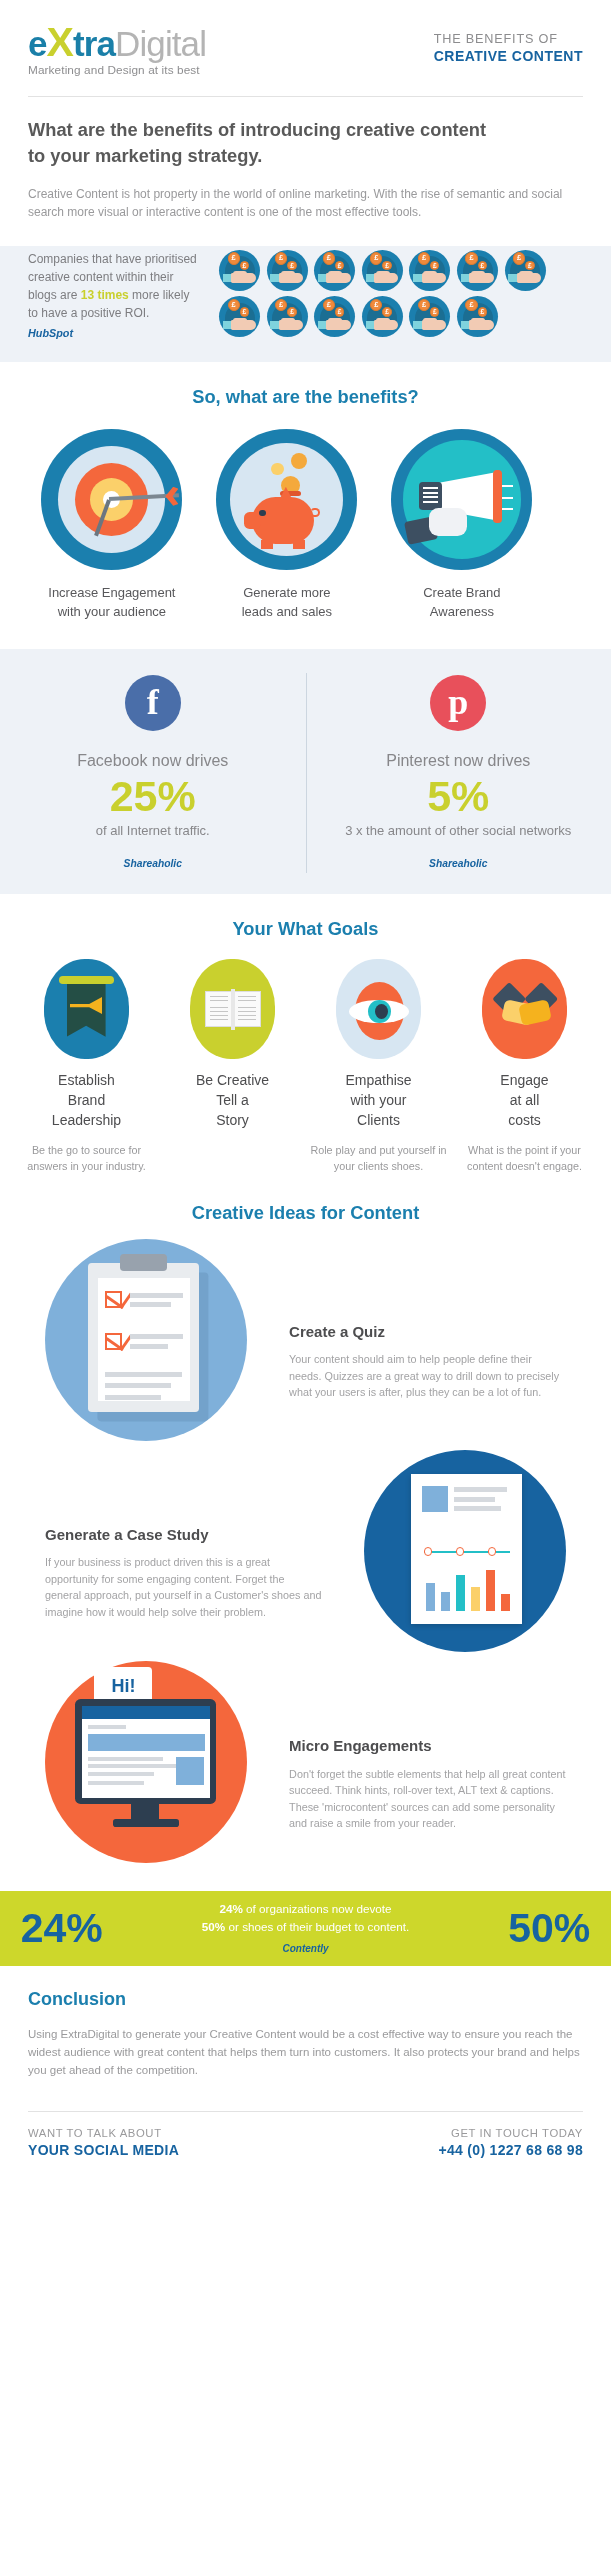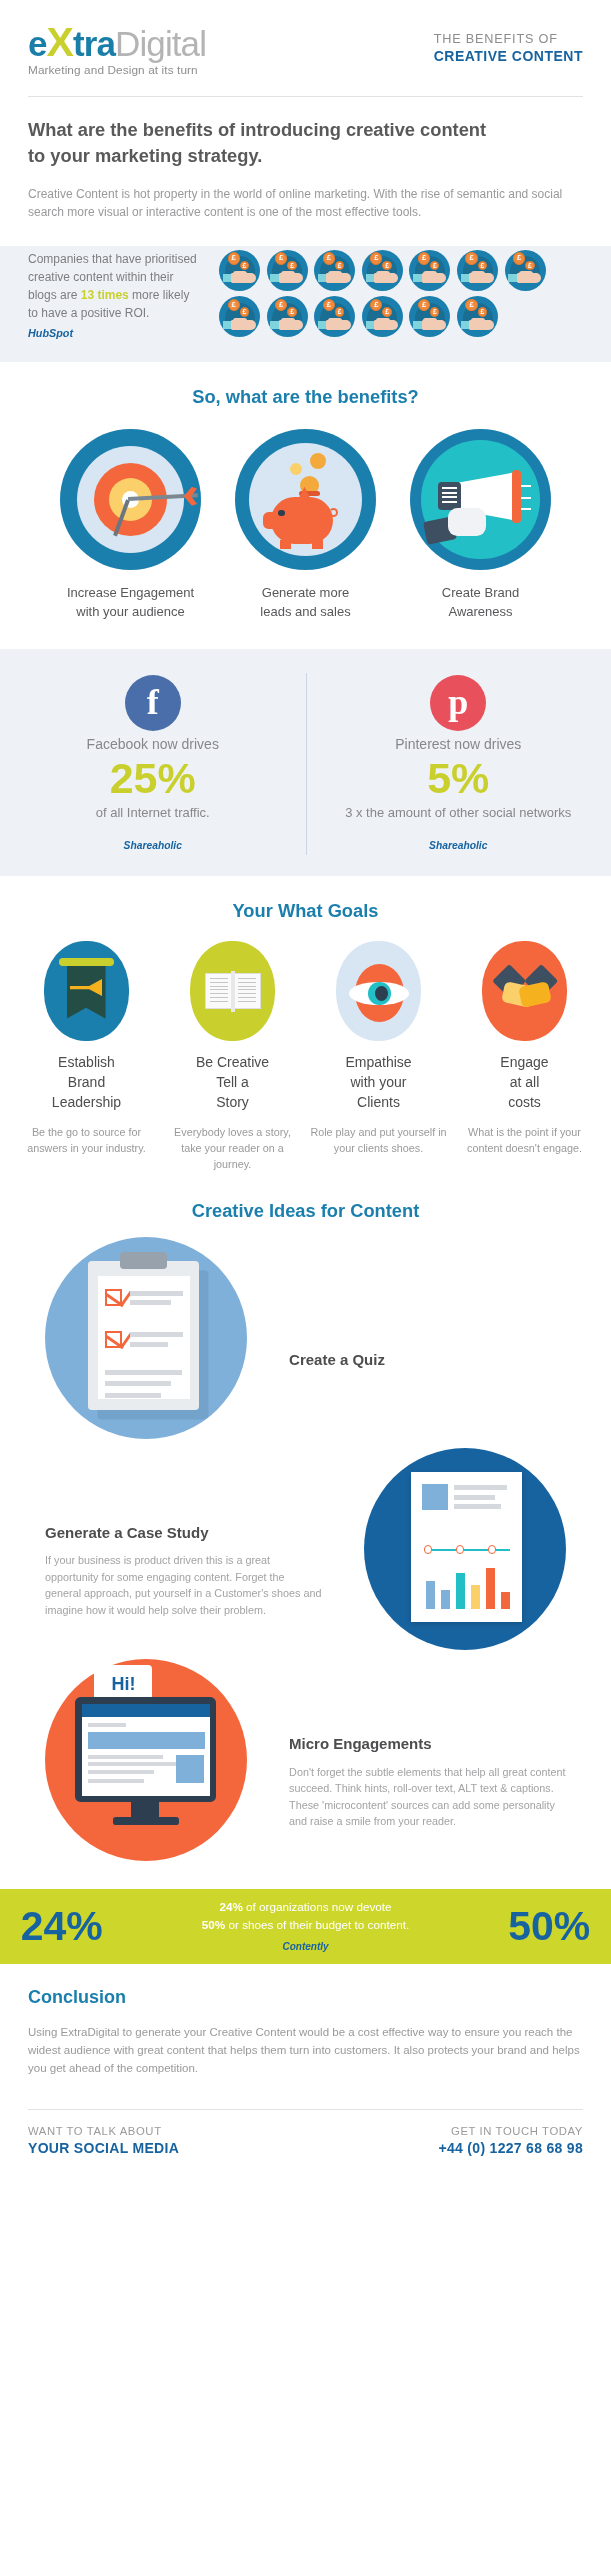--- a/index.html
+++ b/index.html
@@ -47,21 +47,21 @@
   .hub-ic .coin2 { position:absolute; left:20.7px; top:11.3px; width:9.4px; height:9.4px; border-radius:50%; background:#f08a3c; border:1.1px solid #e07a2c; color:#fff; font-size:6.6px; text-align:center; line-height:7.5px; font-weight:bold;}
   .hub-ic .cuff { position:absolute; left:3.8px; top:24.4px; width:10.3px; height:8.5px; background:#7fd3dd;}
   .hub-ic .hand { position:absolute; left:12.2px; top:23.5px; width:24.4px; height:10.3px; background:#f2cbb4; border-radius:2.8px 9.4px 9.4px 2.8px;}
   .hub-ic .thumb { position:absolute; left:14px; top:21.6px; width:14px; height:5.6px; background:#f2cbb4; border-radius:3.8px;}
 
   
   .sec-title { text-align:center; color:#1b7fae; font-size:18.3px; font-weight:bold; }
 
   
   .benefits { padding:24.4px 24.4px 0 24.4px; }
-  .ben-row { display:flex; justify-content:center; margin-top:20.7px; }
+  .ben-row { display:flex; justify-content:flex-start; margin-top:20.7px; }
   .ben-col { width:175px; text-align:center; }
   .circ { width:141px; height:141px; border-radius:50%; margin:0 auto; position:relative; }
   .ben-label { margin-top:13px; font-size:13px; line-height:19px; color:#58585b;}
 
   
   .tgt { background:#1b7fae; }
   .tgt .r2 { position:absolute; inset:17px; border-radius:50%; background:#d7e6f2;}
   .tgt .r3 { position:absolute; inset:34px; border-radius:50%; background:#f4673c;}
   .tgt .r4 { position:absolute; inset:49px; border-radius:50%; background:#fbd06a;}
   .tgt .r5 { position:absolute; inset:62px; border-radius:50%; background:#ffffff;}
@@ -95,21 +95,21 @@
   .meg .sleeve { position:absolute; left:15px; top:90px; width:30px; height:22.6px; background:#3d4f61; border-radius:3.8px; transform:rotate(-12deg);}
   .meg .ray { position:absolute; background:#fff; height:1.9px; width:12.2px; left:109px;}
 
   
   .band-social { background:#eef2f7; margin-top:28px; padding:26px 0 24.4px 0; display:flex; position:relative;}
   .soc-col { flex:1; text-align:center; padding:0 15px;}
   .soc-divider { position:absolute; left:50%; top:24.4px; bottom:20.7px; width:0.9px; background:#ccd6e0;}
   .soc-badge { width:56px; height:56px; border-radius:50%; margin:0 auto; color:#fff; font-size:36px; line-height:55px; font-weight:bold; font-family:"Liberation Serif", serif;}
   .fb { background:#4a6ea9; }
   .pn { background:#e8505b; }
-  .soc-top { font-size:14px; color:#87878a; margin-top:5px;}
+  .soc-top { font-size:16px; color:#87878a; margin-top:21px;}
   .soc-big { font-size:43px; line-height:49px; font-weight:bold; color:#c9d02e; margin:1.9px 0 1.9px 0;}
   .soc-bot { font-size:13px; color:#87878a;}
   .soc-src { font-size:10.3px; font-weight:bold; font-style:italic; color:#1763a0; margin-top:20.7px;}
 
   
   .goals { padding:24.4px 17px 0 17px;}
   .goal-row { display:flex; justify-content:space-between; margin-top:19px;}
   .goal-col { width:139px; text-align:center;}
   .gcirc { width:85px; height:100px; border-radius:48%; margin:0 auto; position:relative;}
   .goal-h { margin-top:11.3px; font-size:14px; line-height:20px; color:#4d4d4f;}
@@ -196,21 +196,21 @@
   .fr { text-align:right;}
 </style>
 </head>
 <body>
 
 <div class="page">
 
   <div class="header">
     <div class="logo-block">
       <div class="logo-word"><span class="logo-e">e</span><span class="logo-x">X</span><span class="logo-tra">tra</span><span class="logo-digital">Digital</span></div>
-      <div class="logo-tag">Marketing and Design at its turn</div>
+      <div class="logo-tag">Marketing and Design at its best</div>
     </div>
     <div class="header-right">
       <div class="header-kicker">THE BENEFITS OF</div>
       <div class="header-title">CREATIVE CONTENT</div>
     </div>
   </div>
   <div class="rule"></div>
 
   <div class="intro">
     <h1><span>What are the benefits of introducing creative content</span><br><span>to your marketing strategy.</span></h1>
@@ -434,21 +434,20 @@
         <div class="goal-p">Be the go to source for answers in your industry.</div>
       </div>
 
       <div class="goal-col">
         <div class="gcirc g2">
             <div class="bookL"></div>
             <div class="bookR"></div>
             <div class="spine"></div>
           </div>
         <div class="goal-h"><span>Be Creative</span><br><span>Tell a</span><br><span>Story</span></div>
-        <div class="goal-p">Everybody loves a story, take your reader on a journey.</div>
       </div>
 
       <div class="goal-col">
         <div class="gcirc g3">
             <div class="lid"></div>
             <div class="white"></div>
             <div class="iris"></div>
             <div class="pup"></div>
           </div>
         <div class="goal-h"><span>Empathise</span><br><span>with your</span><br><span>Clients</span></div>
@@ -486,20 +485,21 @@
               <div class="ln" style="top:66px; width:38px;"></div>
               <div class="ln" style="left:7.5px; top:94px; width:77px;"></div>
               <div class="ln" style="left:7.5px; top:105px; width:66px;"></div>
               <div class="ln" style="left:7.5px; top:117px; width:56px;"></div>
             </div>
           </div>
         </div>
       </div>
       <div class="idea-txt">
         <div class="idea-h">Create a Quiz</div>
+        <div class="idea-p">Your content should aim to help people define their needs. Quizzes are a great way to drill down to precisely what your users is after, plus they can be a lot of fun.</div>
       </div>
     </div>
 
     <div class="idea rev">
       <div class="idea-art">
         <div class="art-circ ac-case">
           <div class="doc">
             <div class="ava"></div>
             <div class="hl" style="top:13px; width:53px;"></div>
             <div class="hl" style="top:22.6px; width:41px;"></div>

